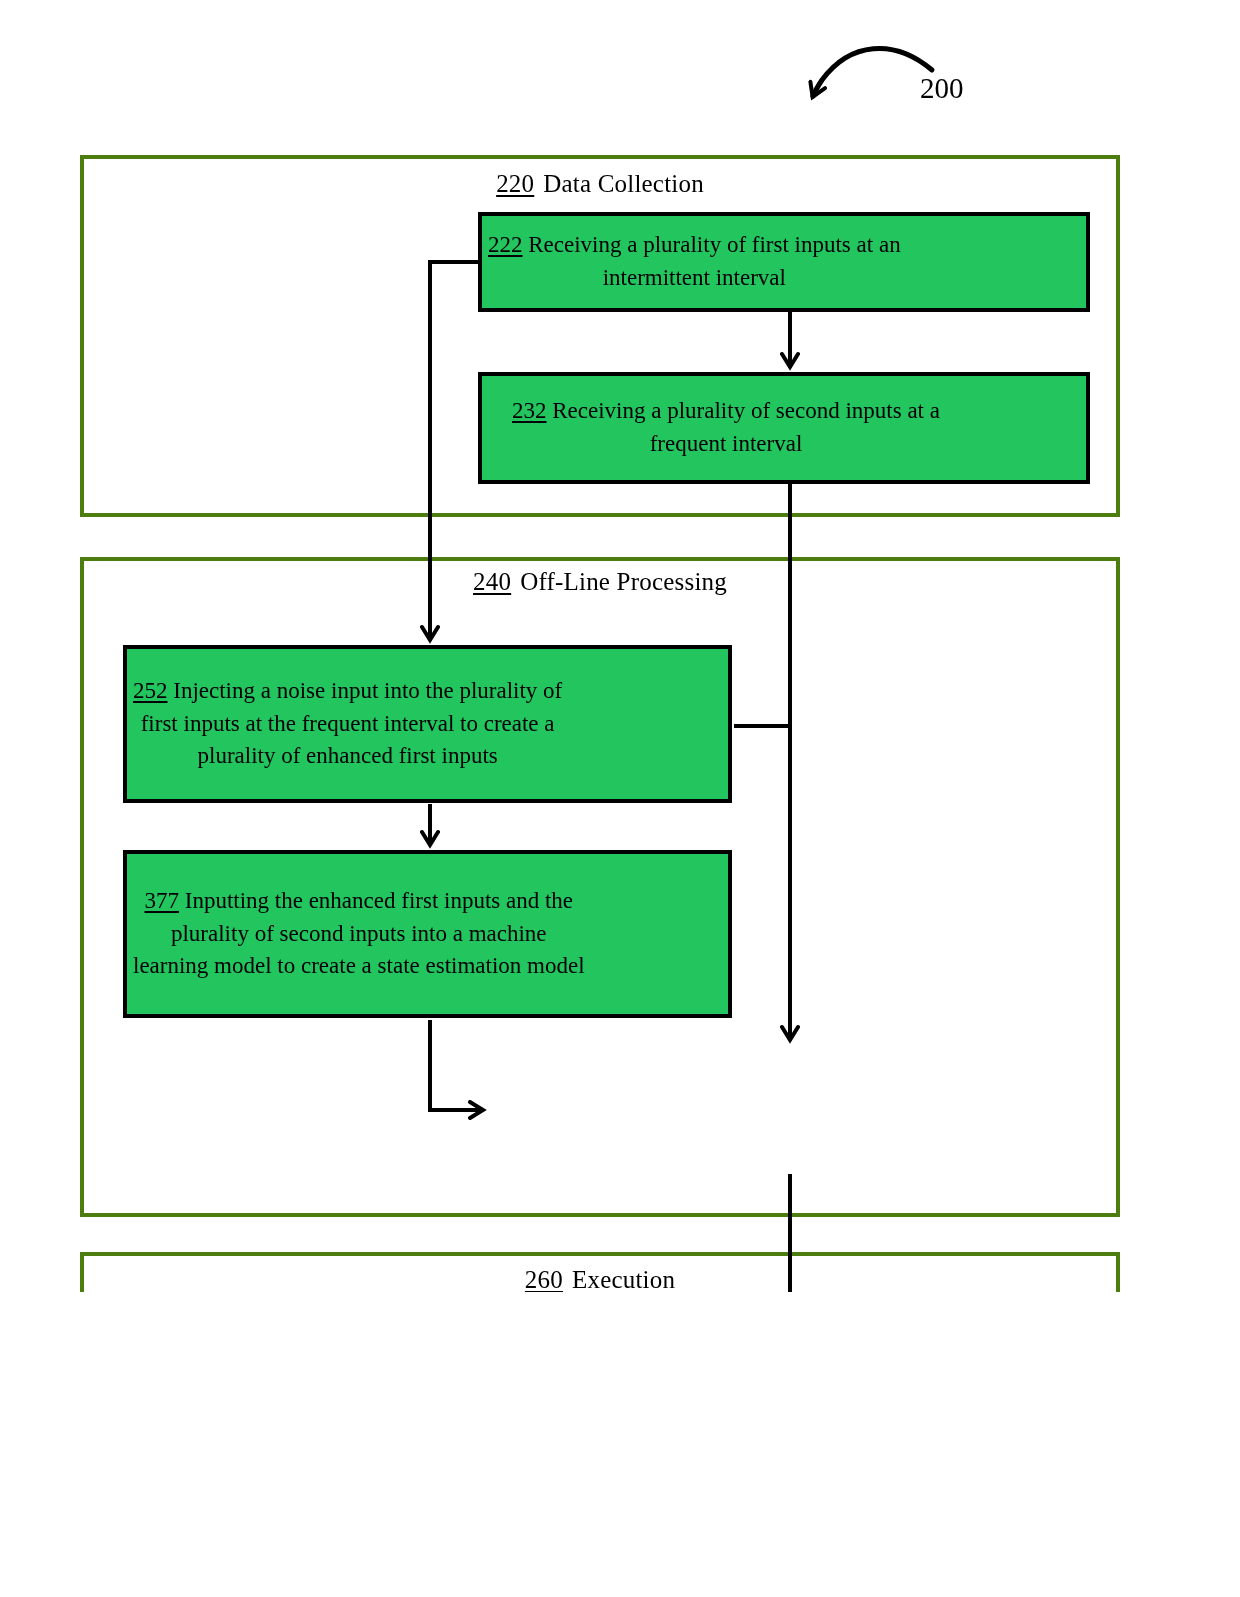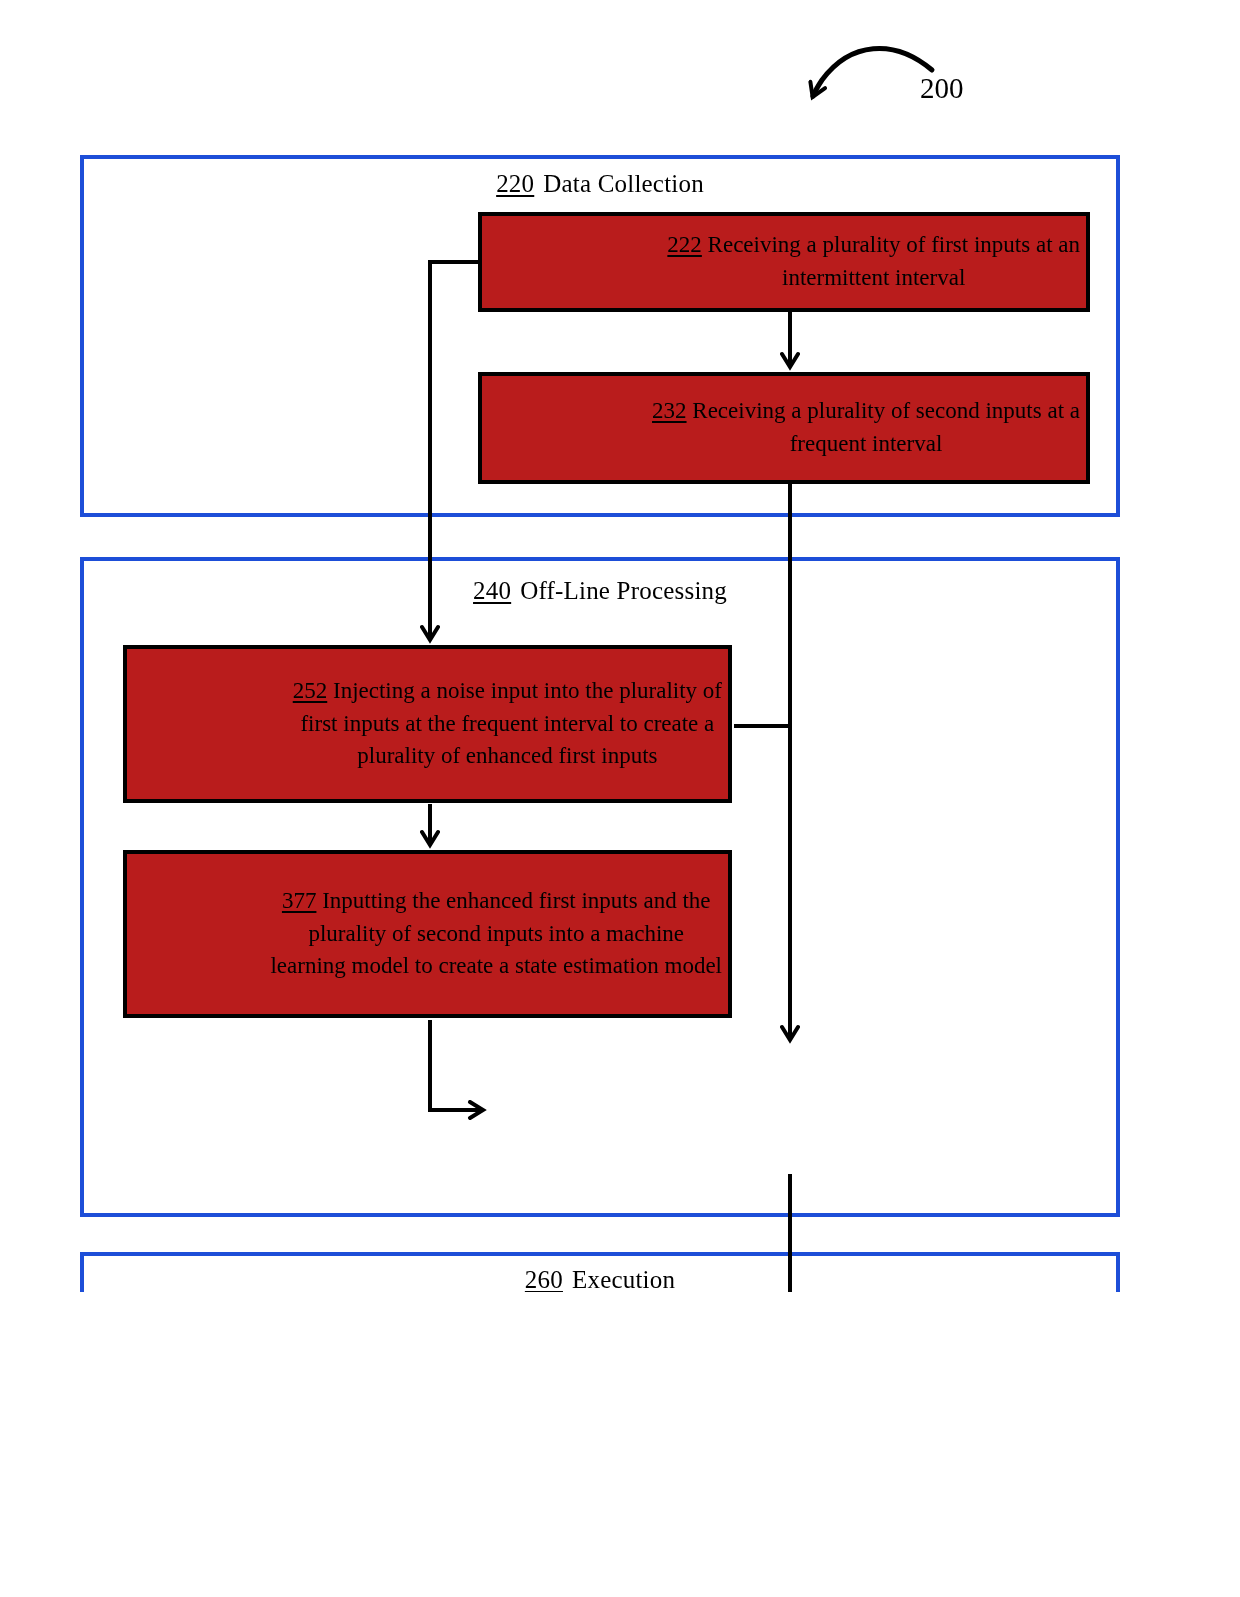--- a/index.html
+++ b/index.html
@@ -5,40 +5,40 @@
   html,body{margin:0;padding:0;background:#ffffff;}
   .canvas{
     position:relative;
     width:1240px;height:1292px;
     background:#ffffff;
     font-family:"Liberation Serif","DejaVu Serif",serif;
     color:#000000;
   }
   .container-box{
     position:absolute;
-    border:4px solid #1d4ed8;
+    border:4px solid #4d7c0f;
     background:transparent;
     box-sizing:border-box;
   }
   .section-title{
     position:absolute;
     width:100%;
     text-align:center;
     font-size:25px;
     letter-spacing:0.2px;
     white-space:pre;
   }
   .flow-box{
     position:absolute;
     border:4px solid #000000;
-    background:#b91c1c;
+    background:#22c55e;
     box-sizing:border-box;
     display:flex;
     align-items:center;
-    justify-content:flex-end;
+    justify-content:flex-start;
   }
   .flow-box .content{
     text-align:center;
     font-size:23px;
     line-height:1.42;
     white-space:pre-line;
     padding:0 6px;
   }
   .num{
     text-decoration:underline;
@@ -60,33 +60,33 @@
 
 <div class="canvas">
 
   <div class="ref-label" style="left:920px;top:72px;">200</div>
 
   <div class="container-box" style="left:80px;top:155px;width:1040px;height:362px;">
     <div class="section-title" style="top:11px;"><span class="num title-num">220</span><span>Data Collection</span></div>
   </div>
 
   <div class="container-box" style="left:80px;top:557px;width:1040px;height:660px;">
-    <div class="section-title" style="top:16px;"><span class="num title-num">240</span><span>Off-Line Processing</span></div>
+    <div class="section-title" style="top:7px;"><span class="num title-num">240</span><span>Off-Line Processing</span></div>
   </div>
 
   <div class="container-box" style="left:80px;top:1252px;width:1040px;height:248px;">
     <div class="section-title" style="top:10px;"><span class="num title-num">260</span><span>Execution</span></div>
   </div>
 
   <div class="flow-box" style="left:478px;top:212px;width:612px;height:100px;">
     <div class="content"><span class="num">222</span> <span>Receiving a plurality of first inputs at an
 intermittent interval</span></div>
   </div>
 
-  <div class="flow-box" style="left:478px;top:372px;width:612px;height:112px;">
+  <div class="flow-box" style="left:478px;top:372px;width:612px;height:112px;padding-left:24px;">
     <div class="content"><span class="num">232</span> <span>Receiving a plurality of second inputs at a
 frequent interval</span></div>
   </div>
 
   <div class="flow-box" style="left:123px;top:645px;width:609px;height:158px;">
     <div class="content"><span class="num">252</span> <span>Injecting a noise input into the plurality of
 first inputs at the frequent interval to create a
 plurality of enhanced first inputs</span></div>
   </div>
 

